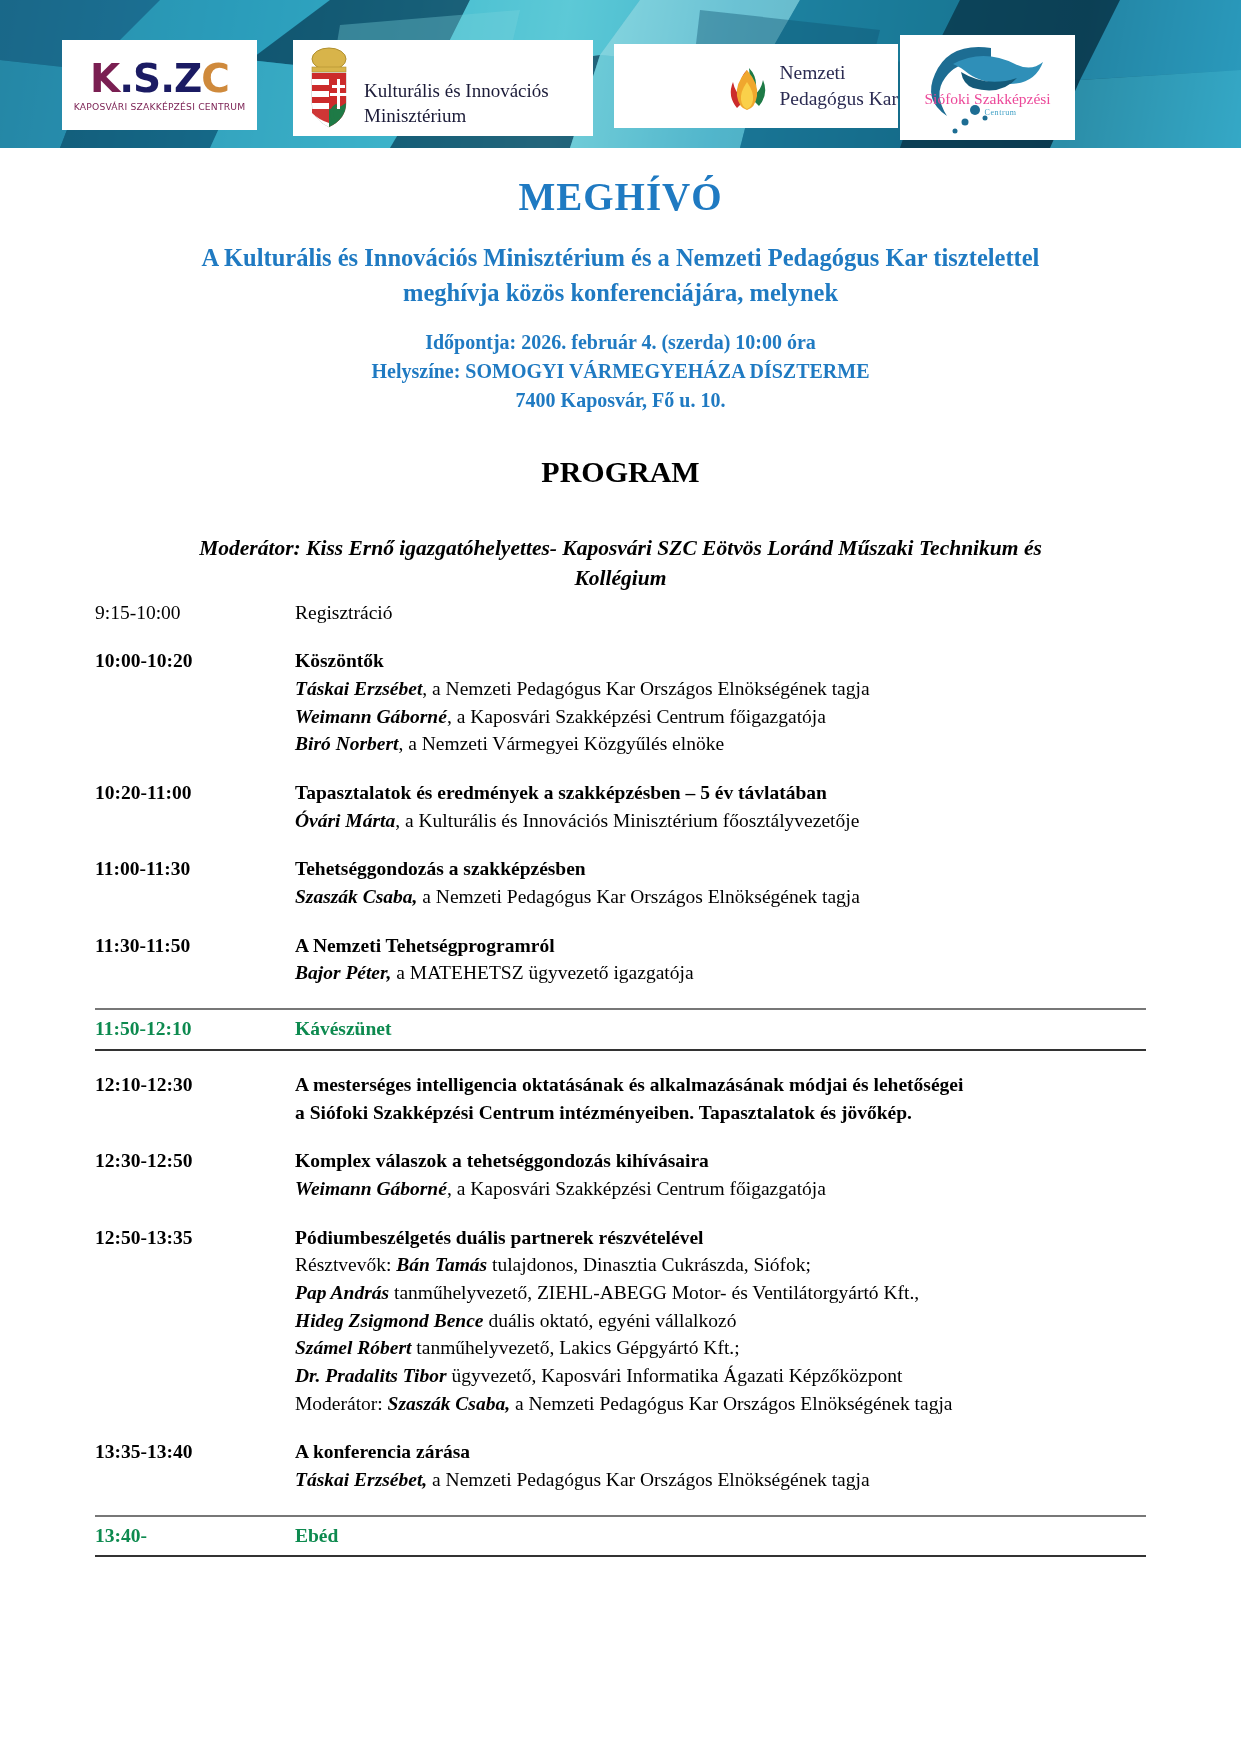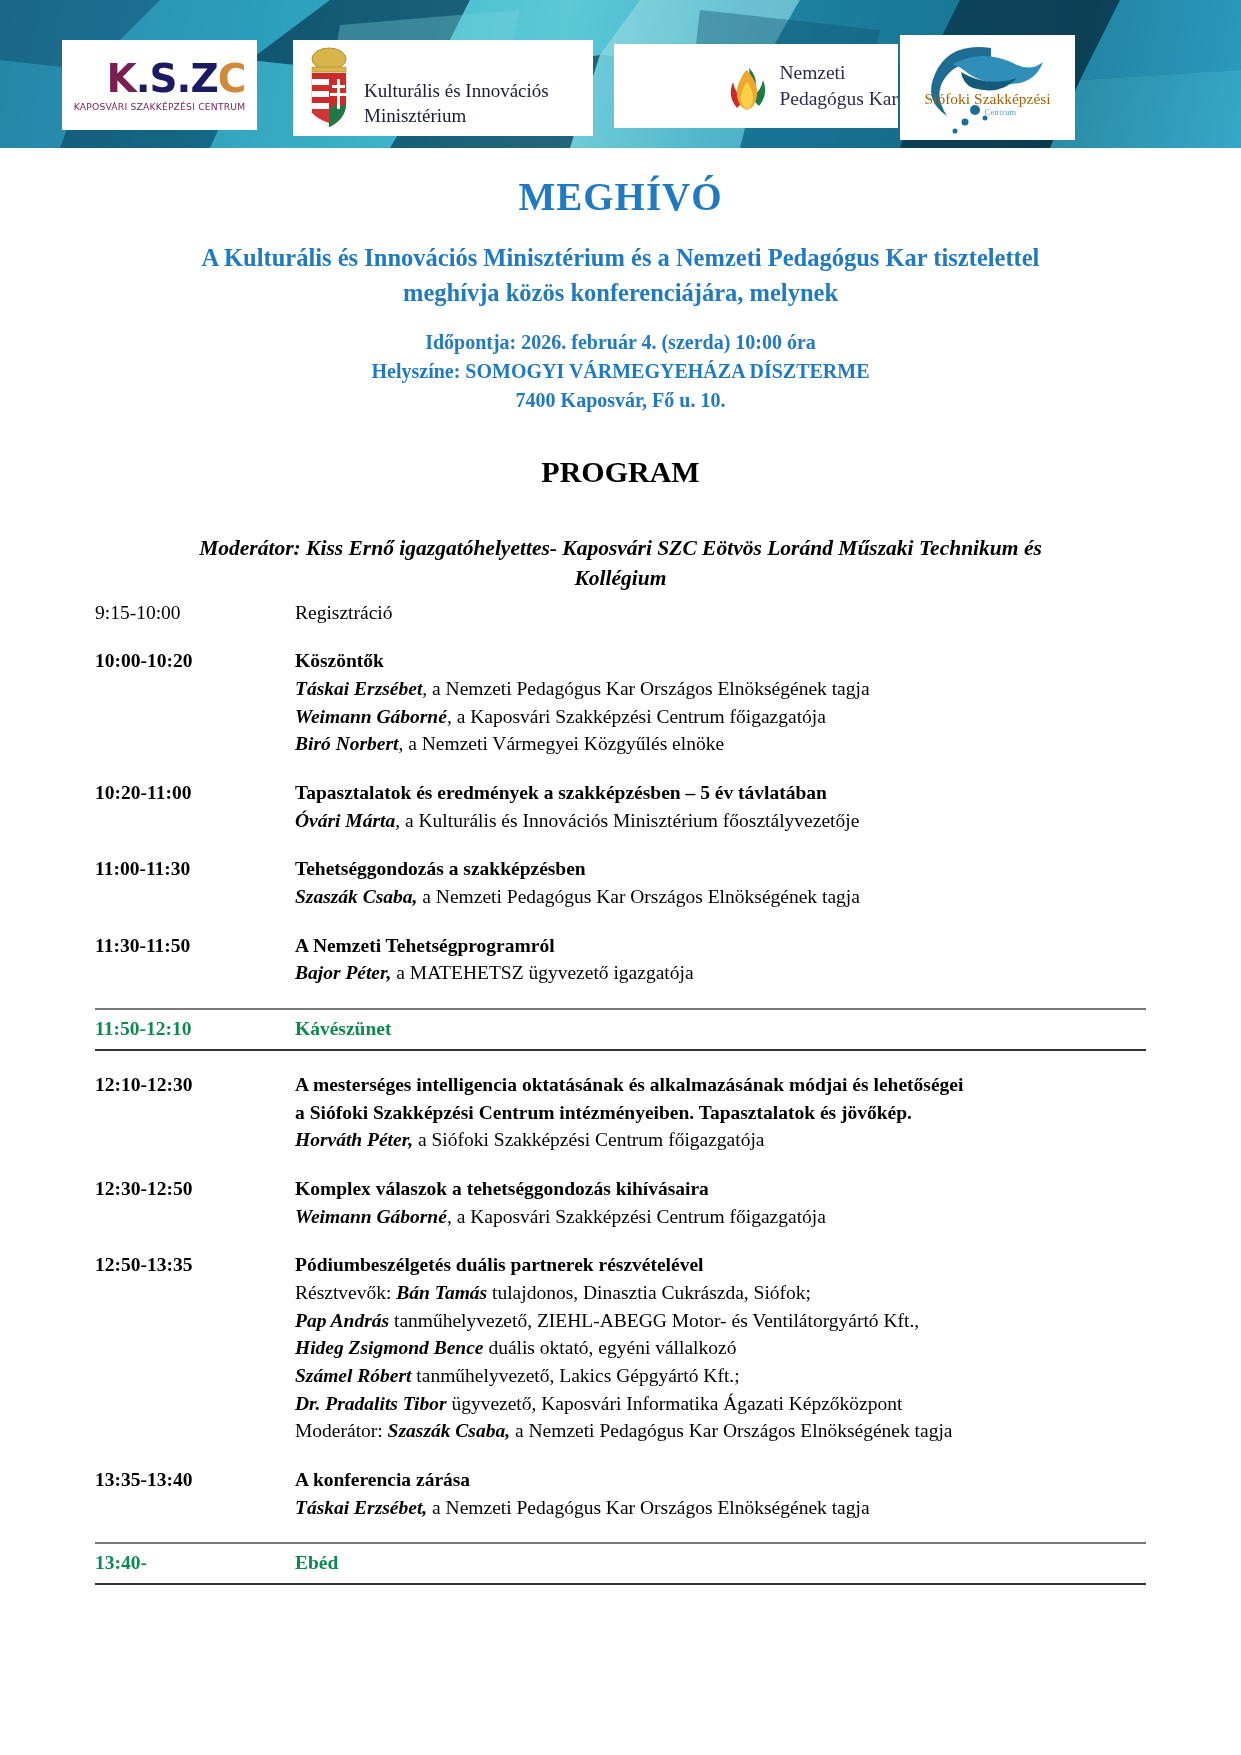--- a/index.html
+++ b/index.html
@@ -26,21 +26,21 @@
   }
   .logo-box {
     position: absolute;
     background: #ffffff;
     display: flex;
     align-items: center;
     justify-content: center;
   }
 
   
-  .kszc-wrap { text-align: right; line-height: 1; }
+  .kszc-wrap { text-align: center; line-height: 1; }
   .kszc-main {
     font-family: "DejaVu Sans", sans-serif;
     font-weight: bold;
     font-size: 39px;
     letter-spacing: -1px;
     white-space: nowrap;
   }
   .kszc-main .p1 { color: #7a1f52; }
   .kszc-main .p2 { color: #1b1b63; }
   .kszc-main .p3 { color: #cf8a3c; }
@@ -75,21 +75,21 @@
   }
   .npk-text .sc { font-size: 19.5px; }
 
   
   .siofok-wrap { position: relative; width: 150px; height: 100px; }
   .siofok-text {
     position: absolute;
     left: 12px;
     top: 52px;
     font-family: "Liberation Serif", serif;
-    color: #a16207;
+    color: #ec4899;
     font-size: 13px;
     white-space: nowrap;
   }
   .siofok-text .sc { font-size: 15.5px; }
   .siofok-sub {
     position: absolute;
     left: 72px;
     top: 70px;
     font-family: "Liberation Serif", serif;
     color: #3d9ec4;
@@ -338,21 +338,20 @@
       <div class="time">11:50-12:10</div>
       <div class="content">Kávészünet</div>
     </div>
 
     <div id="rows-b">
         <div class="row">
           <div class="time b">12:10-12:30</div>
           <div class="content">
             <p><span class="hdr">A mesterséges intelligencia oktatásának és alkalmazásának módjai és lehetőségei</span></p>
             <p><span class="hdr">a Siófoki Szakképzési Centrum intézményeiben. Tapasztalatok és jövőkép.</span></p>
-            <p><span class="nm">Horváth Péter,</span><span> a Siófoki Szakképzési Centrum főigazgatója</span></p>
           </div>
         </div>
         <div class="row">
           <div class="time b">12:30-12:50</div>
           <div class="content">
             <p><span class="hdr">Komplex válaszok a tehetséggondozás kihívásaira</span></p>
             <p><span class="nm">Weimann Gáborné</span><span>, a Kaposvári Szakképzési Centrum főigazgatója</span></p>
           </div>
         </div>
         <div class="row">

